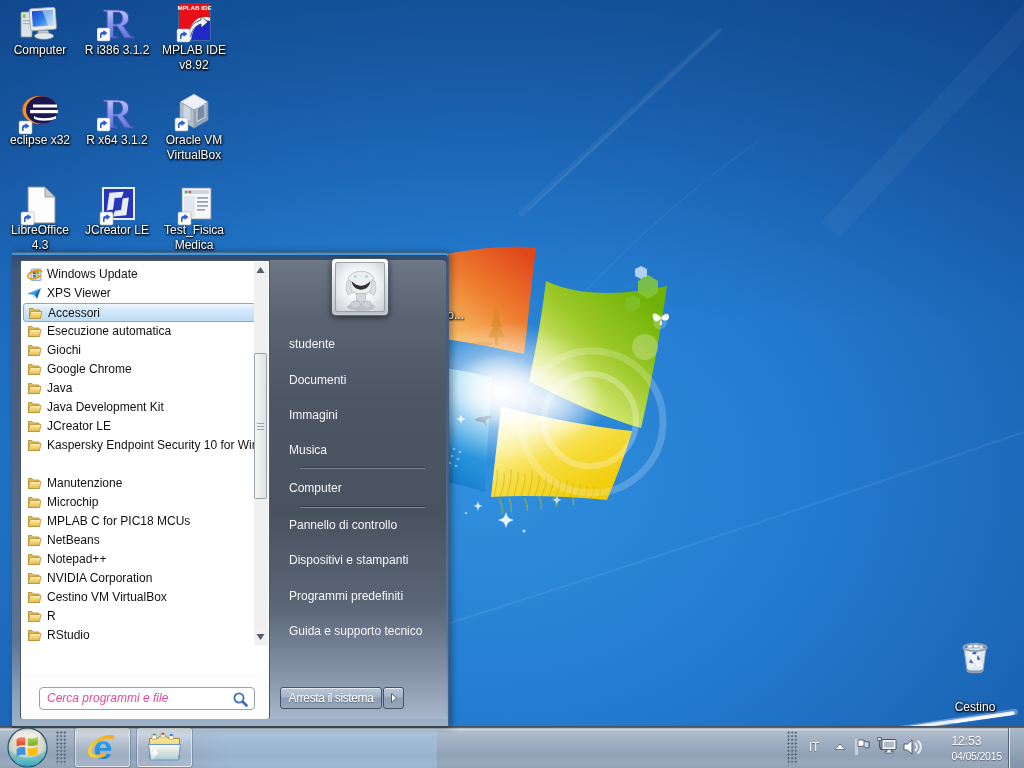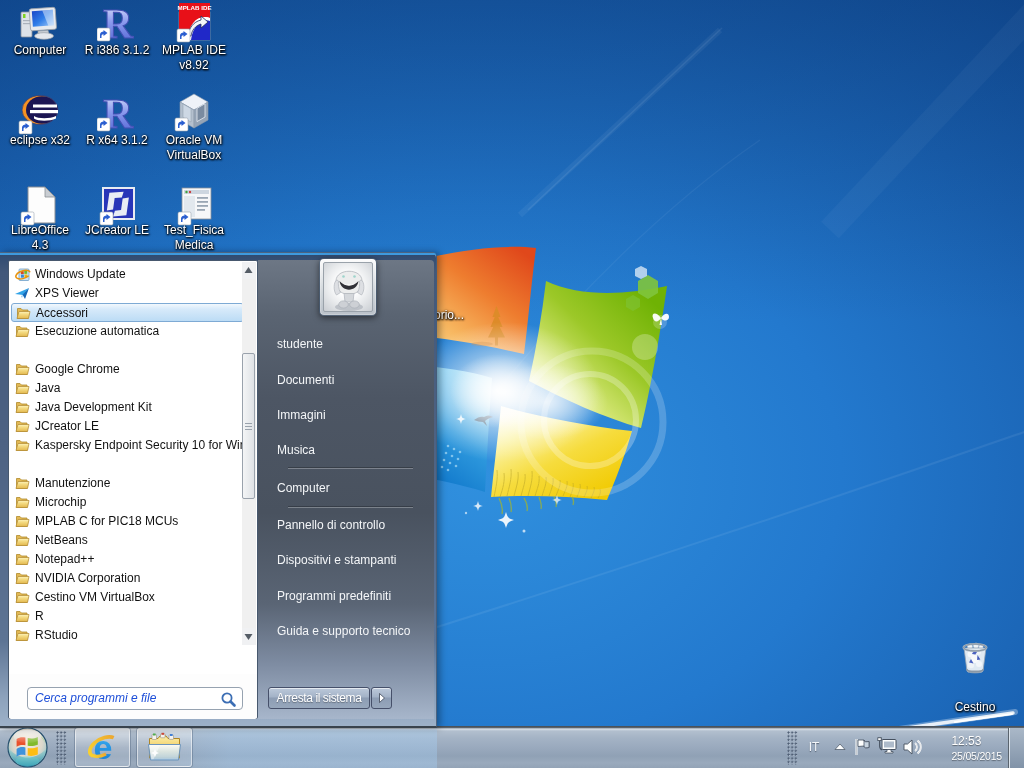--- a/index.html
+++ b/index.html
@@ -2,38 +2,38 @@
 <html><head>
 <meta charset="utf-8">
 <style>
 html,body{margin:0;padding:0;}
 #screen{position:relative;width:1024px;height:768px;overflow:hidden;font-family:"Liberation Sans",sans-serif;background:#1a5fae;}
 #screen *{box-sizing:border-box;}
 .abs{position:absolute;}
 .dlabel{position:absolute;color:#fff;font-size:12px;text-align:center;line-height:15px;
   text-shadow:0 1px 2px rgba(0,0,0,1),0 0 3px rgba(0,0,0,0.75),1px 1px 2px rgba(0,0,0,0.9);}
 
-#sm{position:absolute;left:0;top:252px;width:437px;height:476px;z-index:30;
+#sm{position:absolute;left:12px;top:252px;width:437px;height:476px;z-index:30;
   background:linear-gradient(180deg,#2e4a70 0%,#42587a 4%,#4d6283 40%,#5d7494 82%,#8da2bc 94%,#9db1c8 100%);
   border:1px solid rgba(70,92,120,0.9);border-left:none;border-bottom:2px solid #39434d;border-radius:0 5px 0 0;
   box-shadow:inset 0 1px 0 rgba(180,220,255,0.9), 3px 0 7px rgba(0,0,0,0.35);}
 #smtopline{position:absolute;left:0;top:0;width:100%;height:2px;background:#3e9ade;border-radius:0 5px 0 0;}
 #leftpanel{position:absolute;left:8px;top:7px;width:250px;height:459px;background:#fff;
   border:1px solid #47586e;border-radius:2px;}
 .prow{position:absolute;left:2px;width:233px;height:19px;white-space:nowrap;overflow:hidden;
   font-size:12px;color:#111;line-height:19px;}
 .prow .ptxt{position:absolute;left:24px;top:0;}
 .prow svg{position:absolute;left:3px;top:1px;}
 .hl{background:linear-gradient(180deg,#f2f8fd 0%,#d7eafa 30%,#bcdcf5 100%);
   border:1px solid #7eaad4;border-radius:3px;}
 #scrollbar{position:absolute;right:1px;top:1px;width:14px;height:383px;background:#f0f0f0;}
 #backrow{position:absolute;left:0px;top:386px;width:248px;height:27px;background:#fdfdfd;border-top:1px solid #ccd4dc;font-size:12px;color:#000;line-height:26px;}
 #searcharea{position:absolute;left:0px;top:413px;width:248px;height:45px;background:#fdfdfd;border-radius:0 0 2px 2px;}
 #searchbox{position:absolute;left:18px;top:13px;width:216px;height:23px;background:#fff;border:1px solid #96a2b0;border-radius:4px;
-  font-size:12px;font-style:italic;color:#1d4ed8;line-height:21px;padding-left:7px;}
+  font-size:12px;font-style:italic;color:#ec4899;line-height:21px;padding-left:7px;}
 #rightpanel{position:absolute;left:258px;top:7px;width:176px;height:459px;border-radius:0 4px 0 0;
   background:linear-gradient(180deg,#6d7785 0%,#5a6472 12%,#4d5664 30%,#49525f 55%,#5a6575 75%,#7e8ca2 88%,#a7b6cb 100%);}
 .ritem{position:absolute;left:277px;color:#f4f6f8;font-size:12px;white-space:nowrap;}
 .rsep{position:absolute;left:30px;width:125px;height:1px;background:rgba(255,255,255,0.28);box-shadow:0 -1px 0 rgba(0,0,0,0.25);}
 
 #taskbar{position:absolute;left:0;top:726px;width:1024px;height:42px;z-index:10;
   background:linear-gradient(180deg,#434a52 0px,#5a636d 1.5px,#d9e1ea 3px,#b2bfce 5px,#a4b3c5 12px,#99a9bd 22px,#90a1b5 30px,#9aaabd 37px,#93a3b6 42px);}
 .tbtn{position:absolute;top:2px;width:55px;height:39px;border:1px solid rgba(255,255,255,0.55);border-radius:3px;
   background:linear-gradient(180deg,rgba(255,255,255,0.5),rgba(255,255,255,0.16) 50%,rgba(205,220,235,0.22));
   box-shadow:0 0 0 1px rgba(70,90,115,0.35);}
@@ -345,20 +345,26 @@
           <svg width="17" height="16" viewBox="0 0 17 16">
             <use href="#folder16"></use>
           </svg>
           <span class="ptxt">Accessori</span>
         </div>
   <div class="prow" style="top:61px">
           <svg width="17" height="16" viewBox="0 0 17 16">
             <use href="#folder16"></use>
           </svg>
           <span class="ptxt">Esecuzione automatica</span>
+        </div>
+  <div class="prow" style="top:80px">
+          <svg width="17" height="16" viewBox="0 0 17 16">
+            <use href="#folder16"></use>
+          </svg>
+          <span class="ptxt">Giochi</span>
         </div>
   <div class="prow" style="top:99px">
           <svg width="17" height="16" viewBox="0 0 17 16">
             <use href="#folder16"></use>
           </svg>
           <span class="ptxt">Google Chrome</span>
         </div>
   <div class="prow" style="top:118px">
           <svg width="17" height="16" viewBox="0 0 17 16">
             <use href="#folder16"></use>
@@ -610,16 +616,16 @@
    <rect x="8" y="4.5" width="10" height="6" fill="#aebbca"></rect>
    <path d="M 11,12.5 L 15,12.5 L 15,14.5 L 17,14.5 L 17,16 L 9,16 L 9,14.5 L 11,14.5 Z" fill="#fdfefe" stroke="#45505f" stroke-width="0.8"></path>
    <path d="M 2.5,3 L 5,3 L 5,1 L 2.5,1 Z M 3.7,3 L 3.7,9 C 3.7,12 6,13 6,13" fill="#fdfefe" stroke="#45505f" stroke-width="1.2" fill-opacity="0"></path>
    <rect x="1.8" y="0.8" width="3.4" height="2.8" fill="#fdfefe" stroke="#45505f" stroke-width="0.8"></rect>
  </svg>
  <svg class="abs" style="left:902px;top:11px" width="22" height="20" viewBox="0 0 22 20">
    <path d="M 2,7 L 5.5,7 L 10,3 L 10,17 L 5.5,13 L 2,13 Z" fill="#fdfefe" stroke="#45505f" stroke-width="0.9"></path>
    <path d="M 13,6 A 5,5 0 0 1 13,14 M 15.5,3.5 A 8,8 0 0 1 15.5,16.5" fill="none" stroke="#fdfefe" stroke-width="1.8"></path>
    <path d="M 13,6 A 5,5 0 0 1 13,14 M 15.5,3.5 A 8,8 0 0 1 15.5,16.5" fill="none" stroke="#4a5668" stroke-width="0.4" opacity="0.4"></path>
  </svg>
- <div id="clock">12:53<br><span style="font-size:10.5px;letter-spacing:-0.2px">25/05/2015</span></div>
+ <div id="clock">12:53<br><span style="font-size:10.5px;letter-spacing:-0.2px">04/05/2015</span></div>
  <div id="showdesk"></div>
 </div>
 </div>
 
 </body></html>

